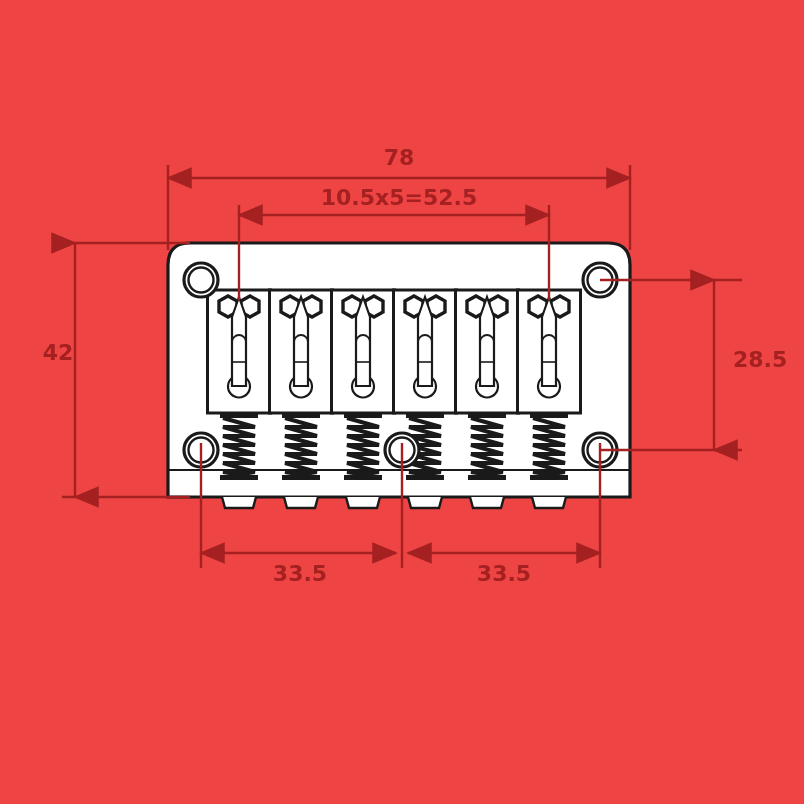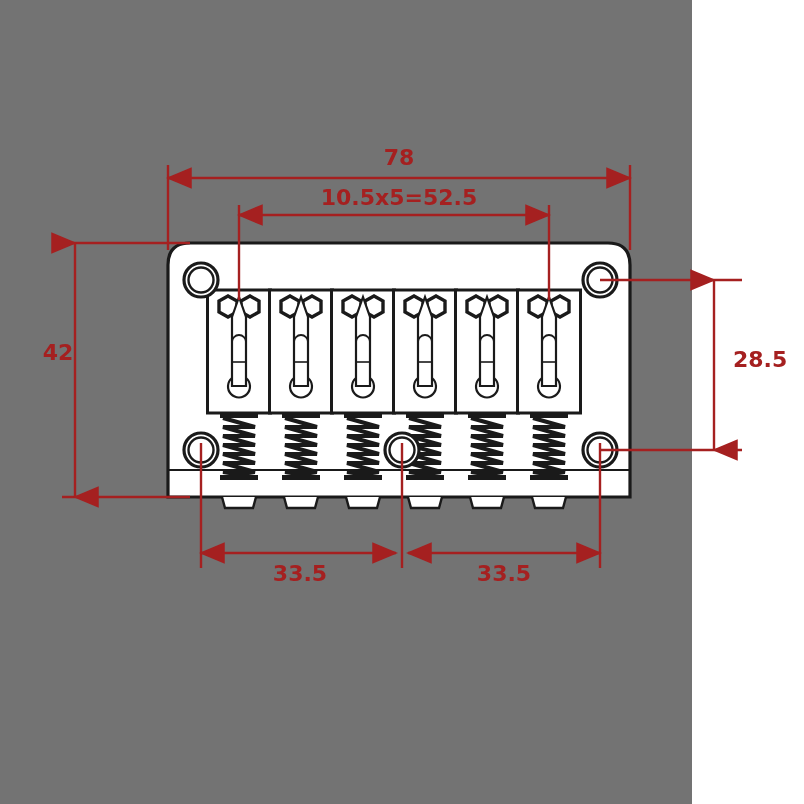--- a/index.html
+++ b/index.html
@@ -1,18 +1,18 @@
 <!DOCTYPE html>
 <html><head>
 <meta charset="utf-8">
 <style>
   html,body{margin:0;padding:0;background:#ffffff;}
   body{width:804px;height:804px;overflow:hidden;
        font-family:"DejaVu Sans","Liberation Sans",sans-serif;}
-  #stage{position:relative;width:692px;height:804px;background:#737373;}
+  #stage{position:relative;width:804px;height:804px;background:#ef4444;}
   #stage svg{position:absolute;left:0;top:0;}
   .dimtext{
     font-family:"DejaVu Sans","Liberation Sans",sans-serif;
     font-weight:700;
     fill:#a52020;
     font-size:21px;
   }
   .dt-big{font-size:22px;}
 </style>
 </head>

